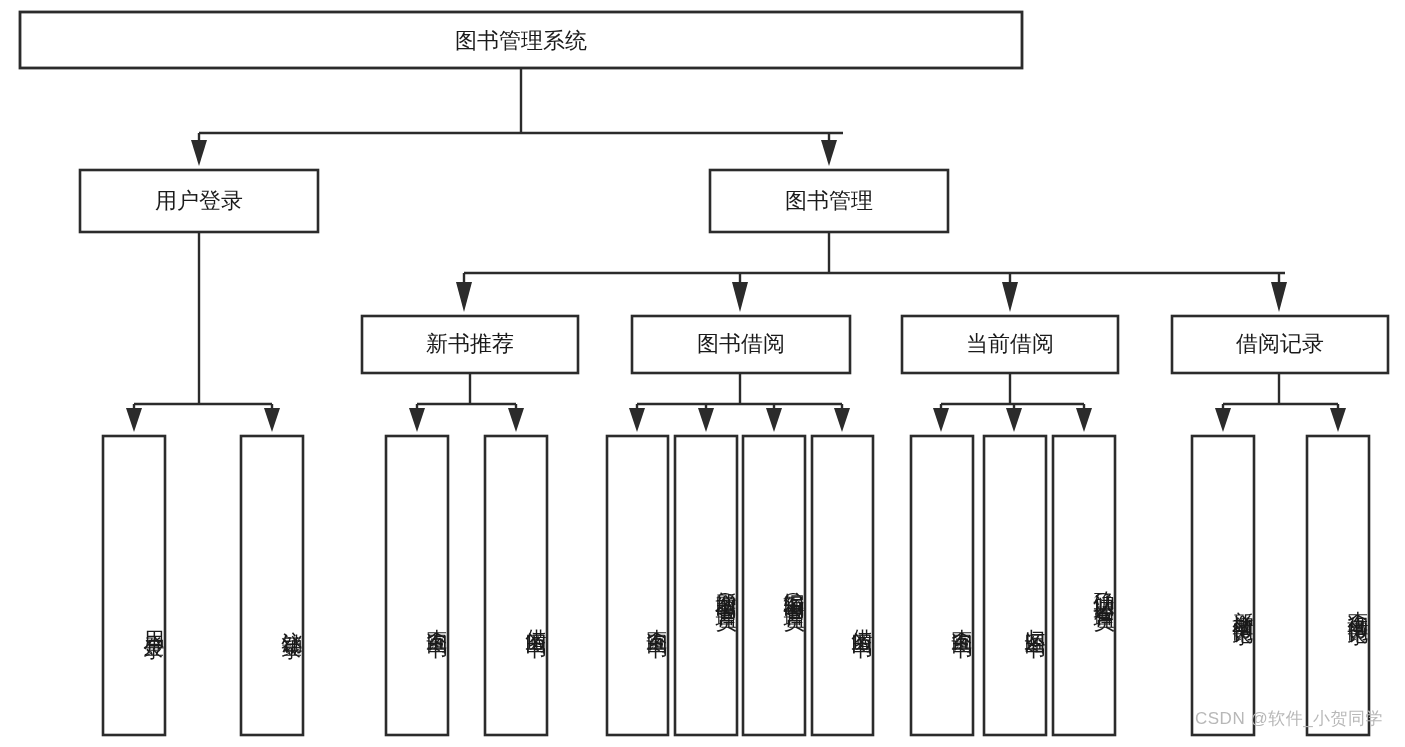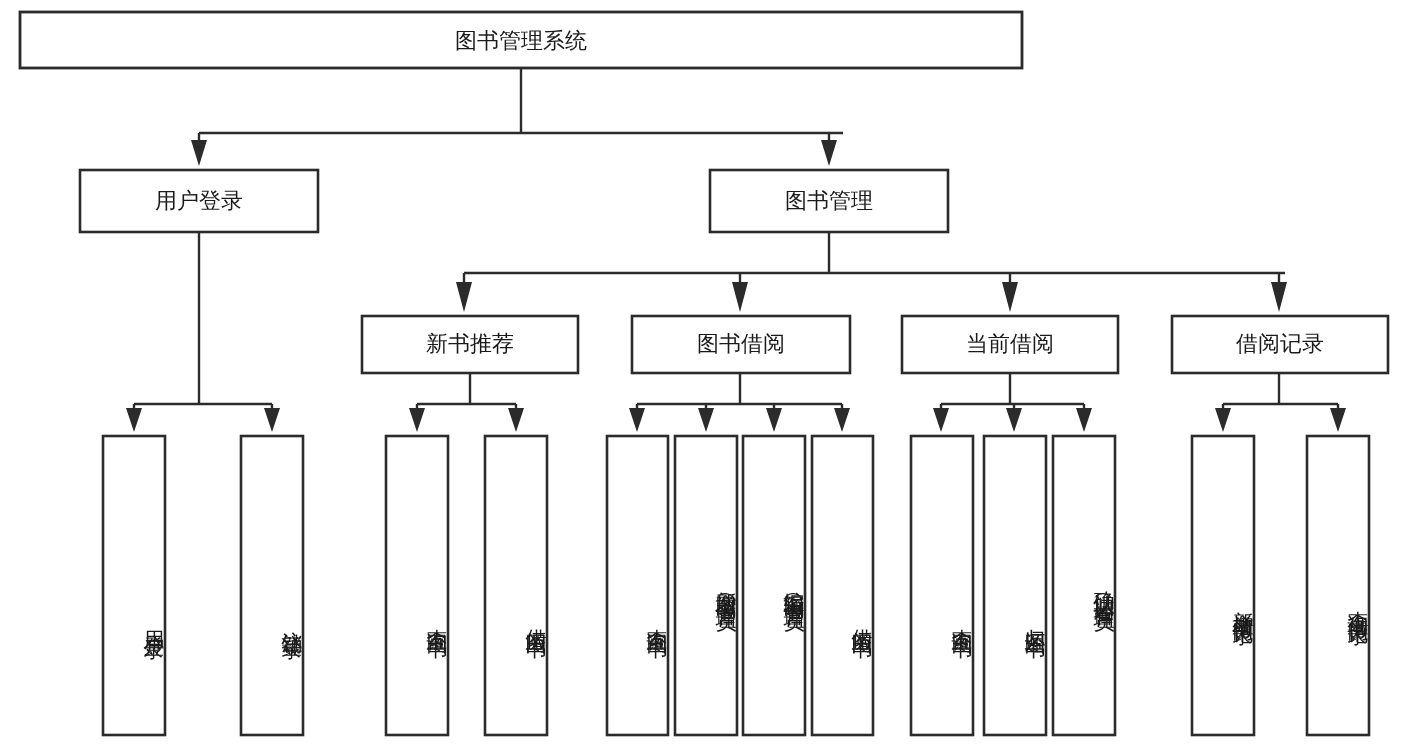--- a/index.html
+++ b/index.html
@@ -213,14 +213,15 @@
   <div class="leaf-label" style="left:607px; top:505px; width:61px; height:225px;">查询图书</div>
   <div class="leaf-label" style="left:675px; top:444px; width:62px; height:286px;">新增图书（管理员）</div>
   <div class="leaf-label" style="left:743px; top:444px; width:62px; height:286px;">编辑图书（管理员）</div>
   <div class="leaf-label" style="left:812px; top:505px; width:61px; height:225px;">借阅图书</div>
   <div class="leaf-label" style="left:911px; top:505px; width:62px; height:225px;">查询图书</div>
   <div class="leaf-label" style="left:984px; top:505px; width:62px; height:225px;">归还图书</div>
   <div class="leaf-label" style="left:1053px; top:444px; width:62px; height:286px;">确认归还（管理员）</div>
   <div class="leaf-label" style="left:1192px; top:476px; width:62px; height:254px;">新增借阅记录</div>
   <div class="leaf-label" style="left:1307px; top:476px; width:62px; height:254px;">查询借阅记录</div>
 
+  <div class="watermark" style="left:1195px; top:707px;">CSDN @软件_小贺同学</div>
 
 </div>
 
 </body></html>

